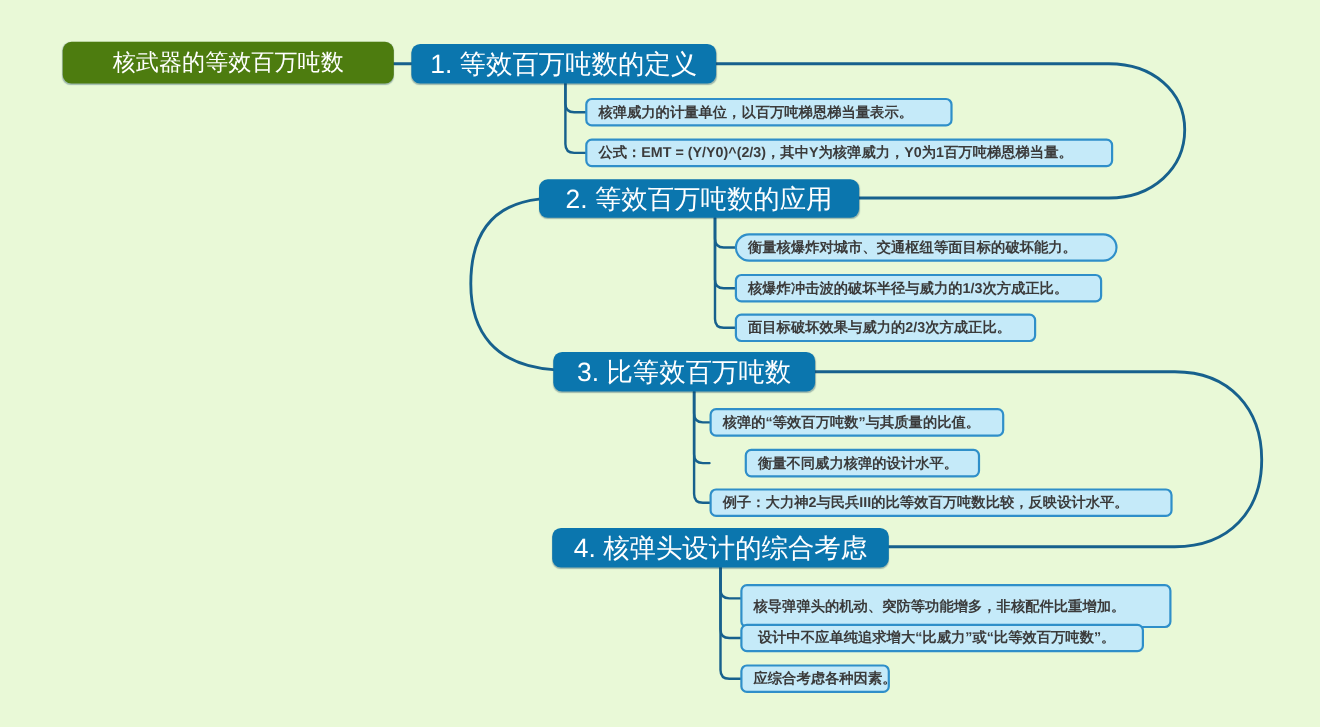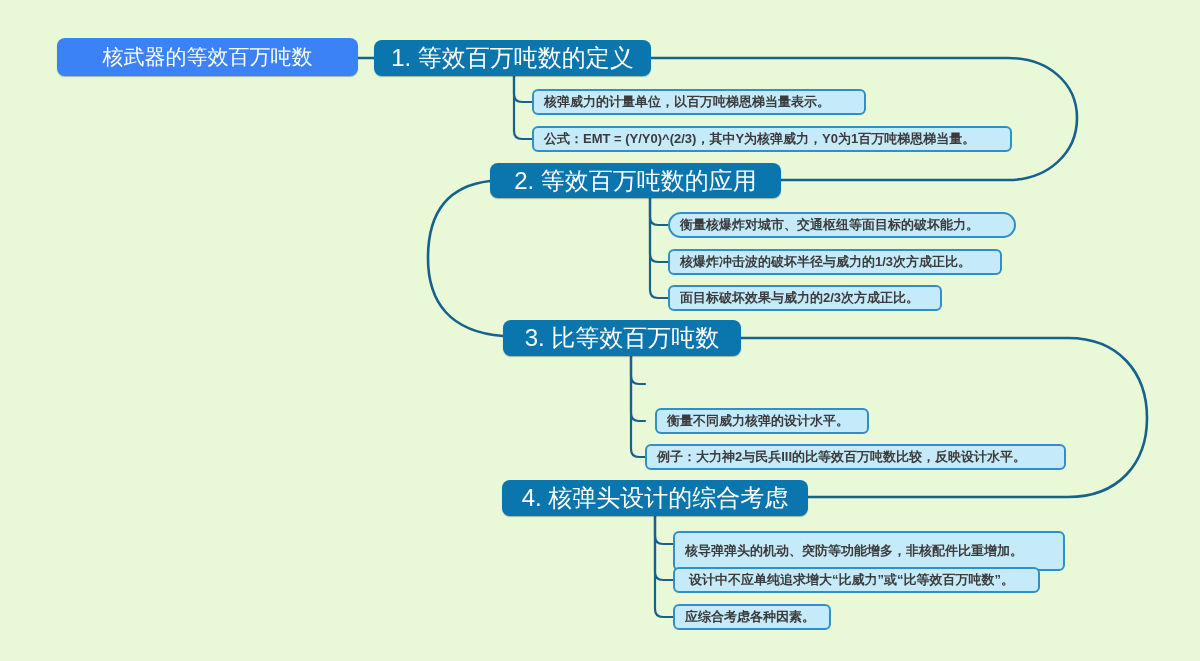--- a/index.html
+++ b/index.html
@@ -27,21 +27,21 @@
   .topic{
     position:absolute;
     box-sizing:border-box;
     display:flex;align-items:center;justify-content:center;
     color:#ffffff;
     border-radius:8px;
     white-space:nowrap;
     box-shadow:0 1px 1px rgba(15,60,90,.35);
     cursor:default;
   }
-  .topic.root{background:#3b82f6;font-size:21px;}
+  .topic.root{background:#4d7c0f;font-size:21px;}
   .topic.branch{background:#0b76ae;font-size:24px;}
 
   .sub{
     position:absolute;
     box-sizing:border-box;
     display:flex;align-items:center;
     background:#c5eaf9;
     border:2px solid #2f8fc9;
     border-radius:6px;
     color:#3b3b3b;
@@ -59,25 +59,25 @@
   .n-b2  {left:490px; top:163px; width:291px; height:35px;}
   .n-b3  {left:503px; top:320px; width:238px; height:36px;}
   .n-b4  {left:502px; top:480px; width:306px; height:36px;}
 
   .n-c11{left:532px; top:89px;  width:334px; height:26px;}
   .n-c12{left:532px; top:126px; width:480px; height:26px;}
   .n-c21{left:668px; top:212px; width:348px; height:26px;border-radius:13px;}
   .n-c22{left:668px; top:249px; width:334px; height:26px;}
   .n-c23{left:668px; top:285px; width:274px; height:26px;}
   .n-c31{left:645px; top:371px; width:268px; height:26px;}
-  .n-c32{left:655px; top:408px; width:214px; height:26px;}
+  .n-c32{left:677px; top:408px; width:214px; height:26px;}
   .n-c33{left:645px; top:444px; width:421px; height:26px;}
   .n-c41{left:673px; top:531px; width:392px; height:40px;}
   .n-c42{left:673px; top:567px; width:367px; height:26px;padding-left:14px;}
-  .n-c43{left:673px; top:604px; width:158px; height:26px;}
+  .n-c43{left:673px; top:604px; width:136px; height:26px;}
 </style>
 </head>
 <body>
 
 <div class="canvas">
 
   <svg class="connectors" viewBox="0 0 1200 661">
 
     <path class="main" d="M358,58 H374"></path>
 
@@ -110,20 +110,21 @@
   <div class="topic branch n-b3">3. 比等效百万吨数</div>
   <div class="topic branch n-b4">4. 核弹头设计的综合考虑</div>
 
   <div class="sub n-c11">核弹威力的计量单位，以百万吨梯恩梯当量表示。</div>
   <div class="sub n-c12">公式：EMT = (Y/Y0)^(2/3)，其中Y为核弹威力，Y0为1百万吨梯恩梯当量。</div>
 
   <div class="sub n-c21">衡量核爆炸对城市、交通枢纽等面目标的破坏能力。</div>
   <div class="sub n-c22">核爆炸冲击波的破坏半径与威力的1/3次方成正比。</div>
   <div class="sub n-c23">面目标破坏效果与威力的2/3次方成正比。</div>
 
+  <div class="sub n-c31">核弹的“等效百万吨数”与其质量的比值。</div>
   <div class="sub n-c32">衡量不同威力核弹的设计水平。</div>
   <div class="sub n-c33">例子：大力神2与民兵III的比等效百万吨数比较，反映设计水平。</div>
 
   <div class="sub n-c41">核导弹弹头的机动、突防等功能增多，非核配件比重增加。</div>
   <div class="sub n-c42">设计中不应单纯追求增大“比威力”或“比等效百万吨数”。</div>
   <div class="sub n-c43">应综合考虑各种因素。</div>
 
 </div>
 
 </body></html>

